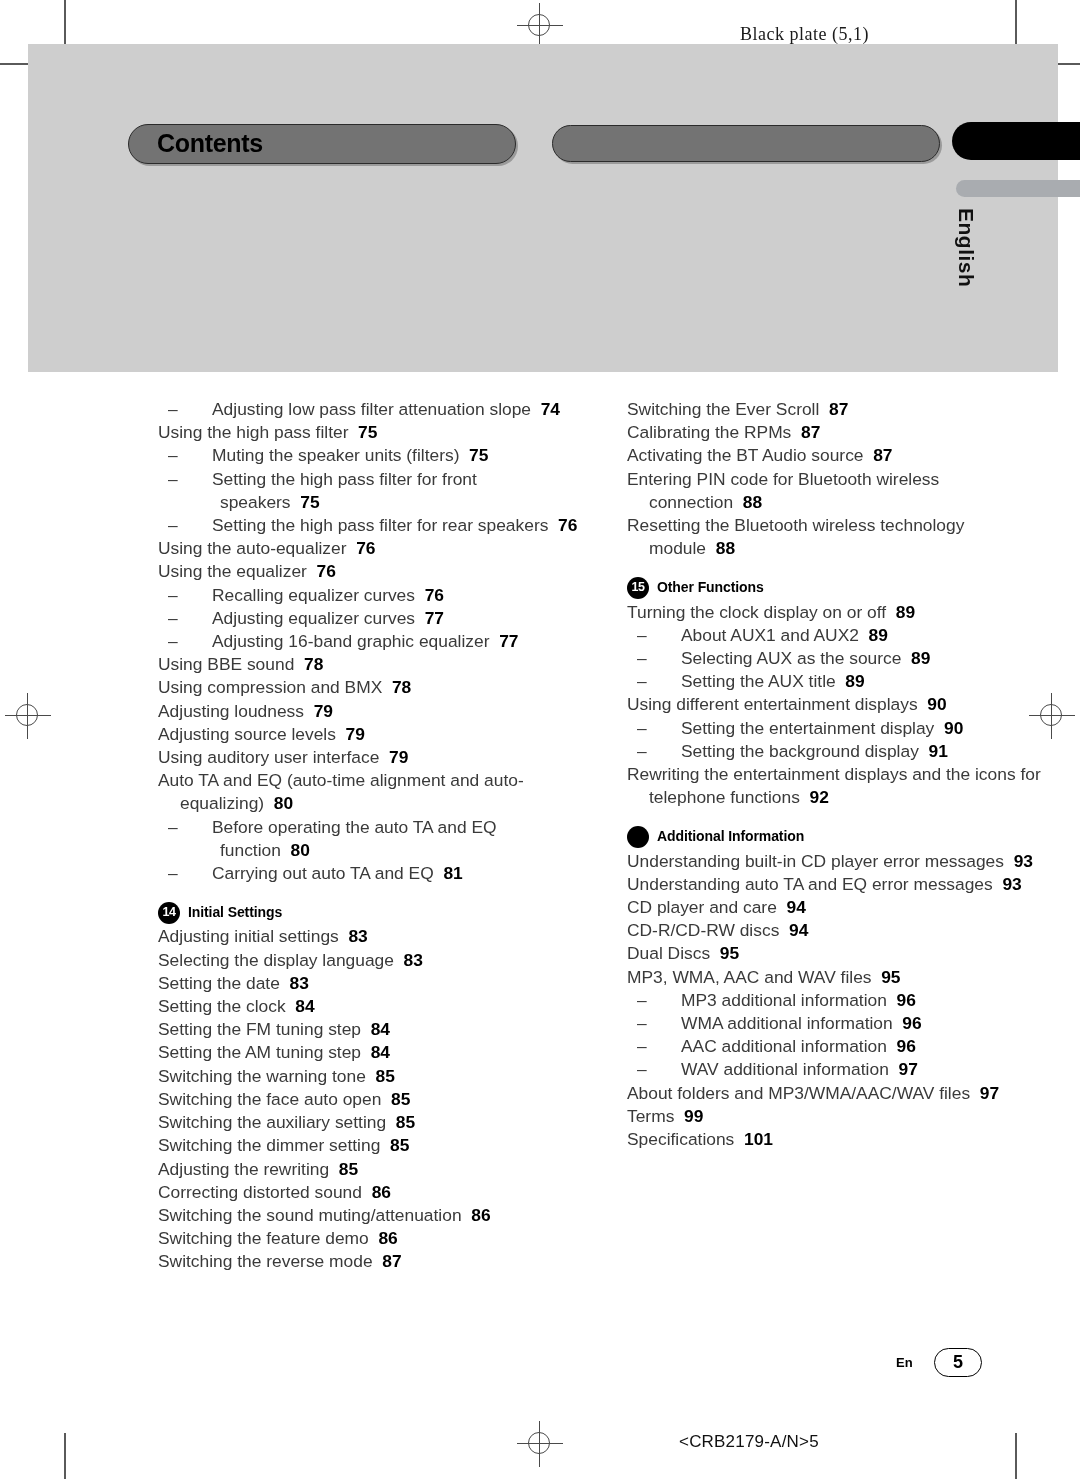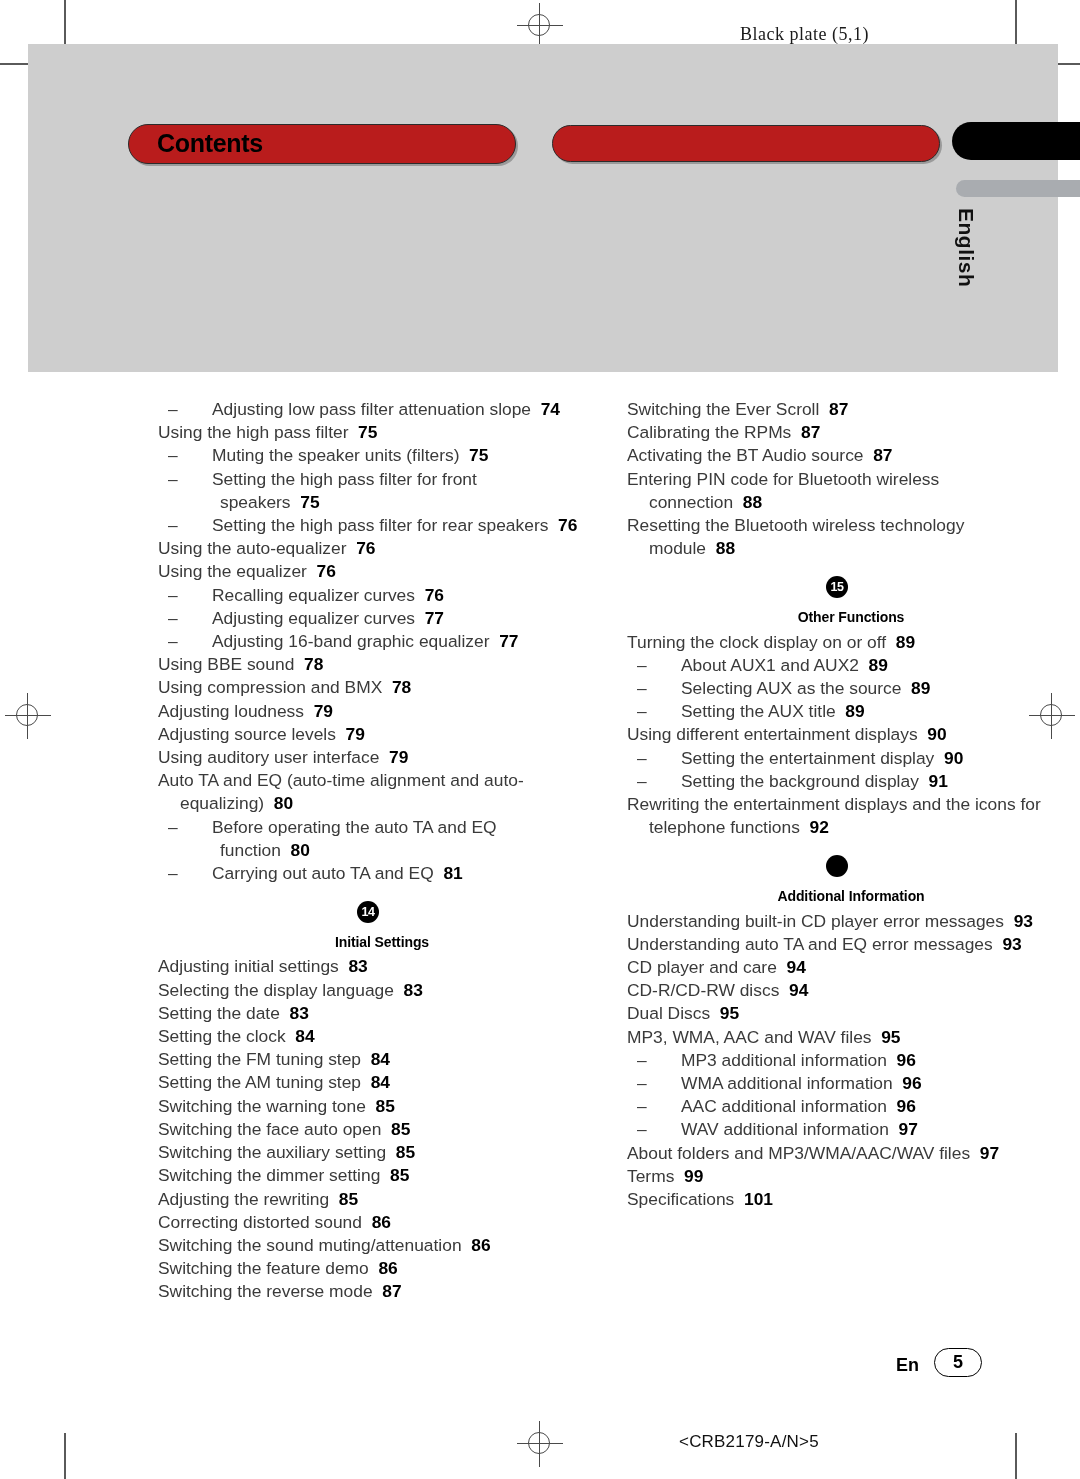--- a/index.html
+++ b/index.html
@@ -63,21 +63,21 @@
     left: 28px;
     top: 44px;
     width: 1030px;
     height: 328px;
     background: #cecece;
   }
 
   
   .title-pill {
     position: absolute;
-    background: #b91c1c;
+    background: #737373;
     border: 1.6px solid #2b2b2b;
     border-radius: 22px;
     box-sizing: border-box;
     box-shadow: 2px 2px 0 rgba(90,90,90,0.45);
   }
   #contents-pill {
     left: 128px;
     top: 124px;
     width: 388px;
     height: 40px;
@@ -172,21 +172,20 @@
   
   .section-head {
     position: relative;
     margin-top: 16px;
     margin-bottom: 1px;
     padding-left: 0;
     text-indent: 0;
     display: flex;
     align-items: center;
     gap: 8px;
-    flex-direction: column;
   }
   .badge {
     display: inline-flex;
     align-items: center;
     justify-content: center;
     width: 22px;
     height: 22px;
     border-radius: 50%;
     background: #000000;
     color: #ffffff;
@@ -203,21 +202,21 @@
     color: #000000;
     letter-spacing: -0.1px;
   }
   #col-left .section-head, #col-right .section-head { margin-left: 28px; }
 
   
   .footer-en {
     position: absolute;
     left: 896px;
     top: 1355px;
-    font-size: 18px;
+    font-size: 13px;
     font-weight: bold;
     color: #000;
   }
   .page-num {
     position: absolute;
     left: 934px;
     top: 1348px;
     width: 48px;
     height: 29px;
     border: 1.8px solid #000;

